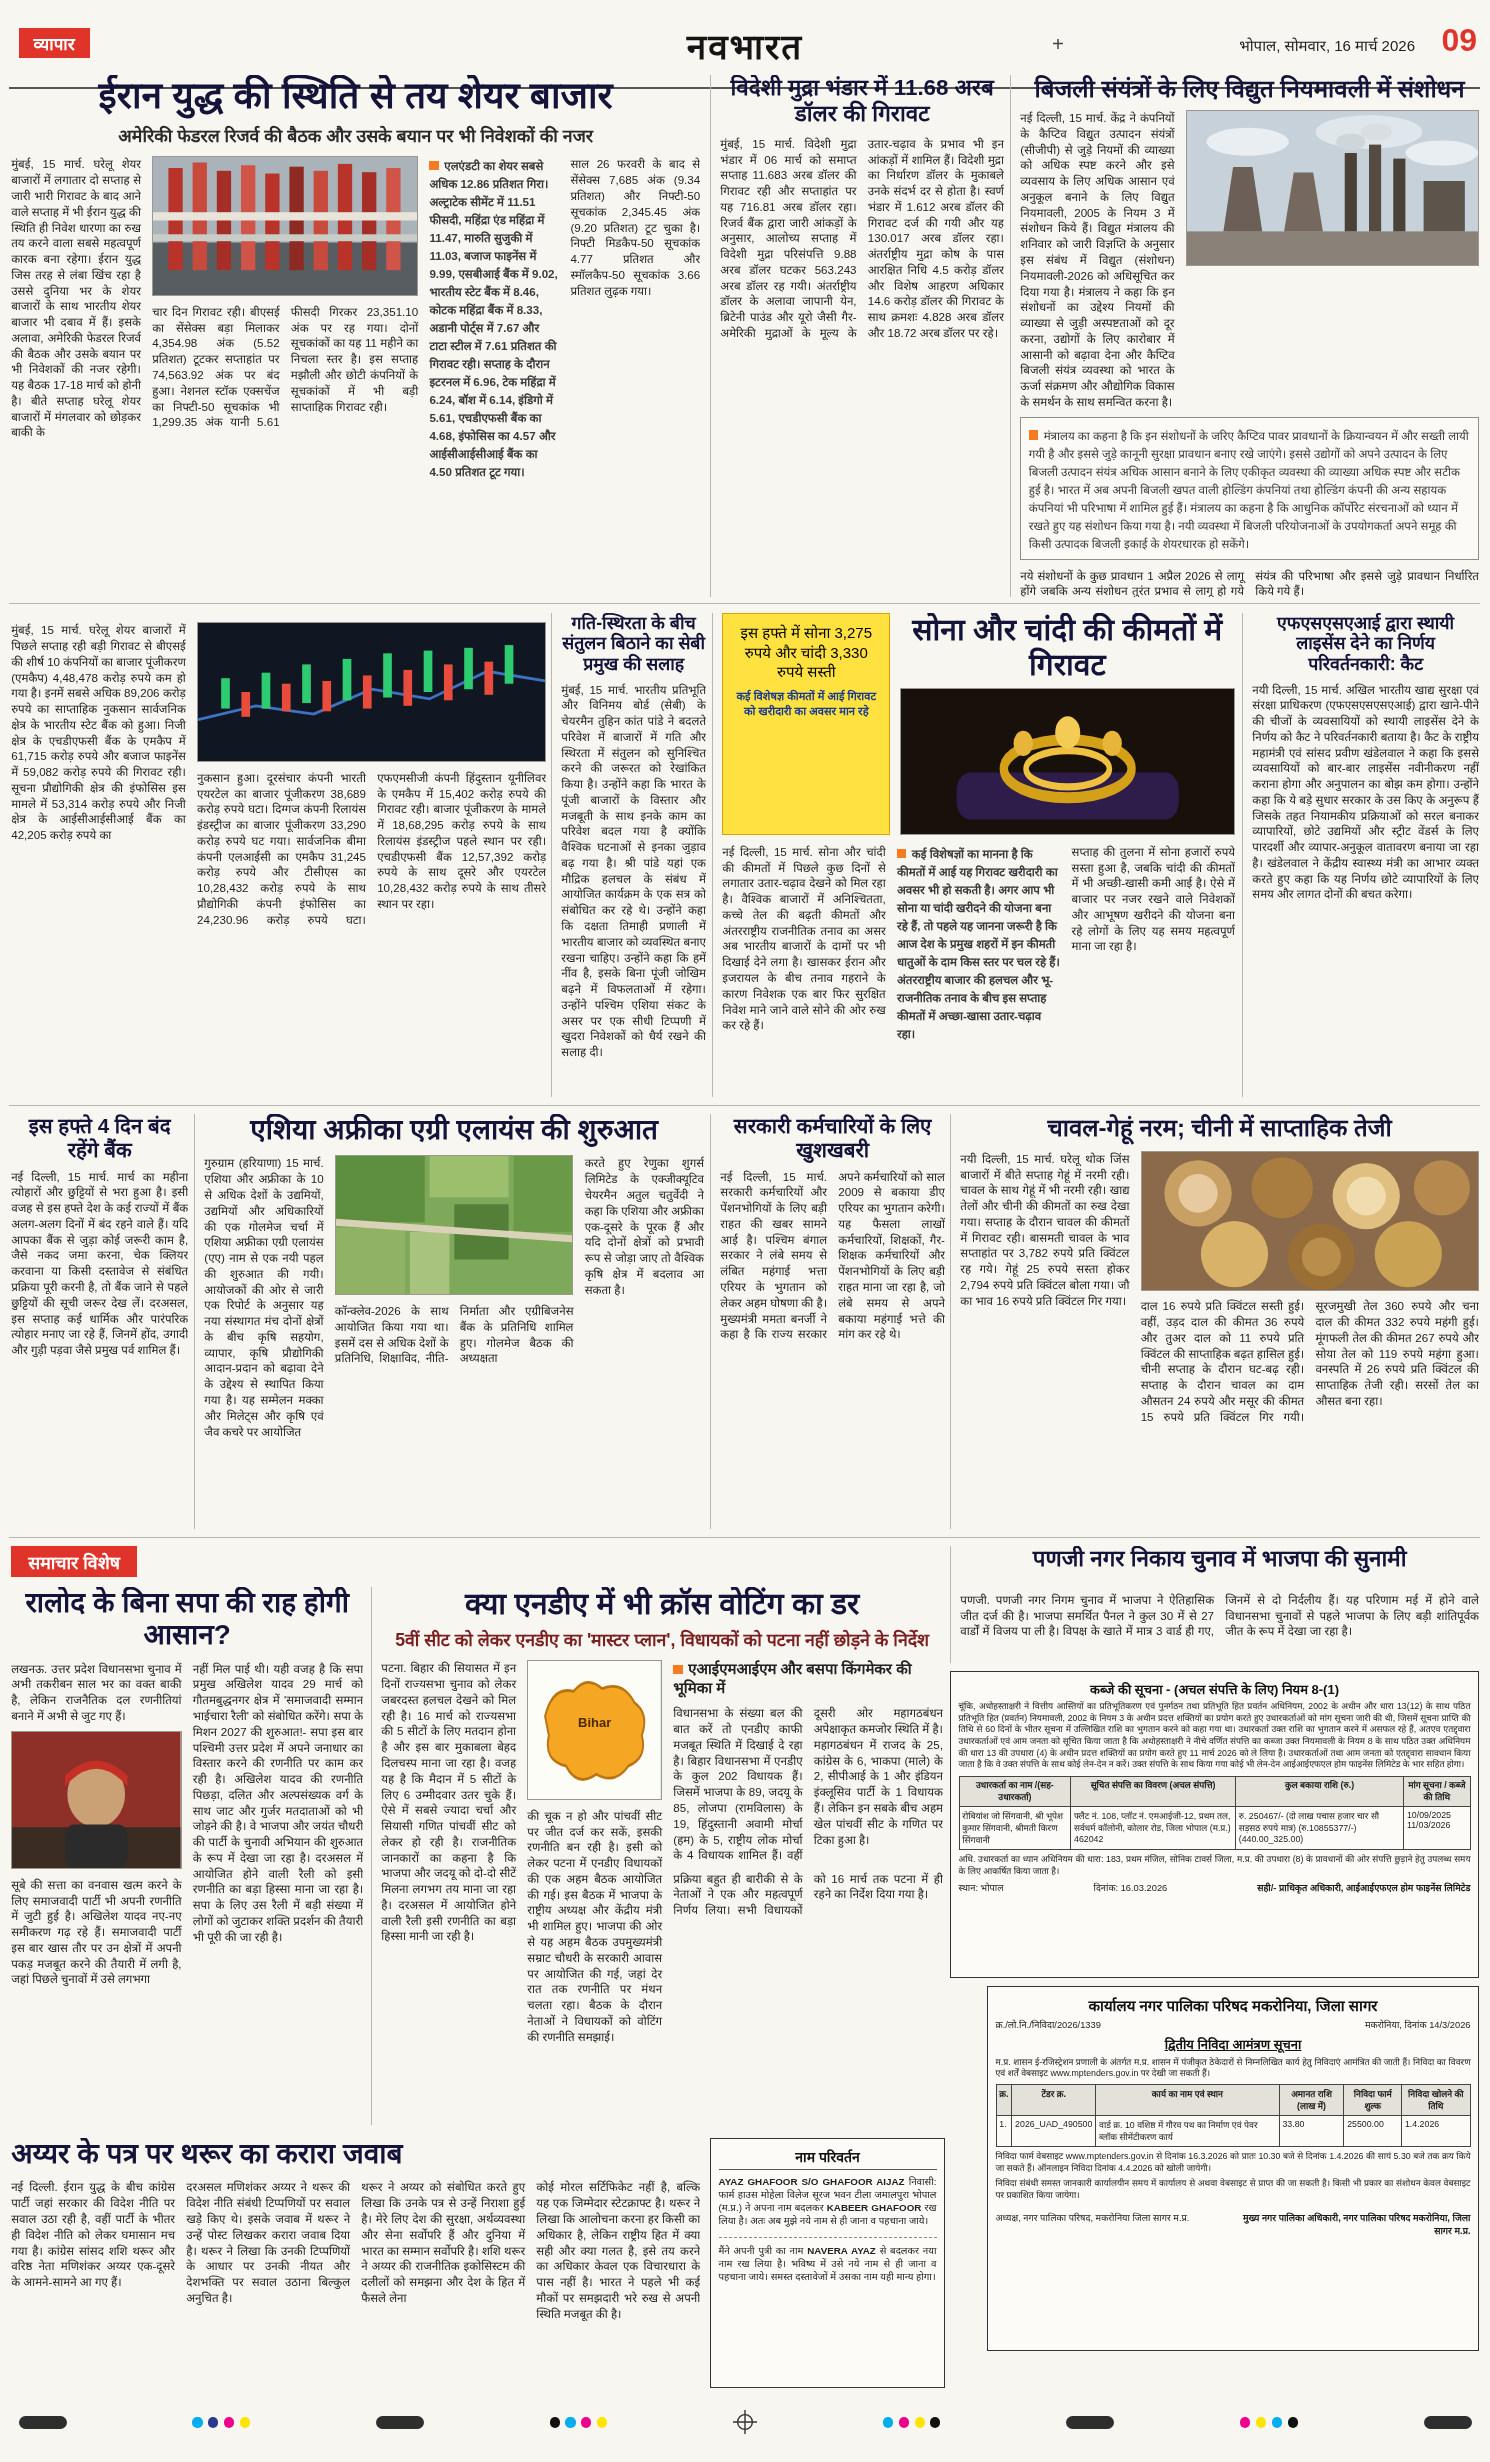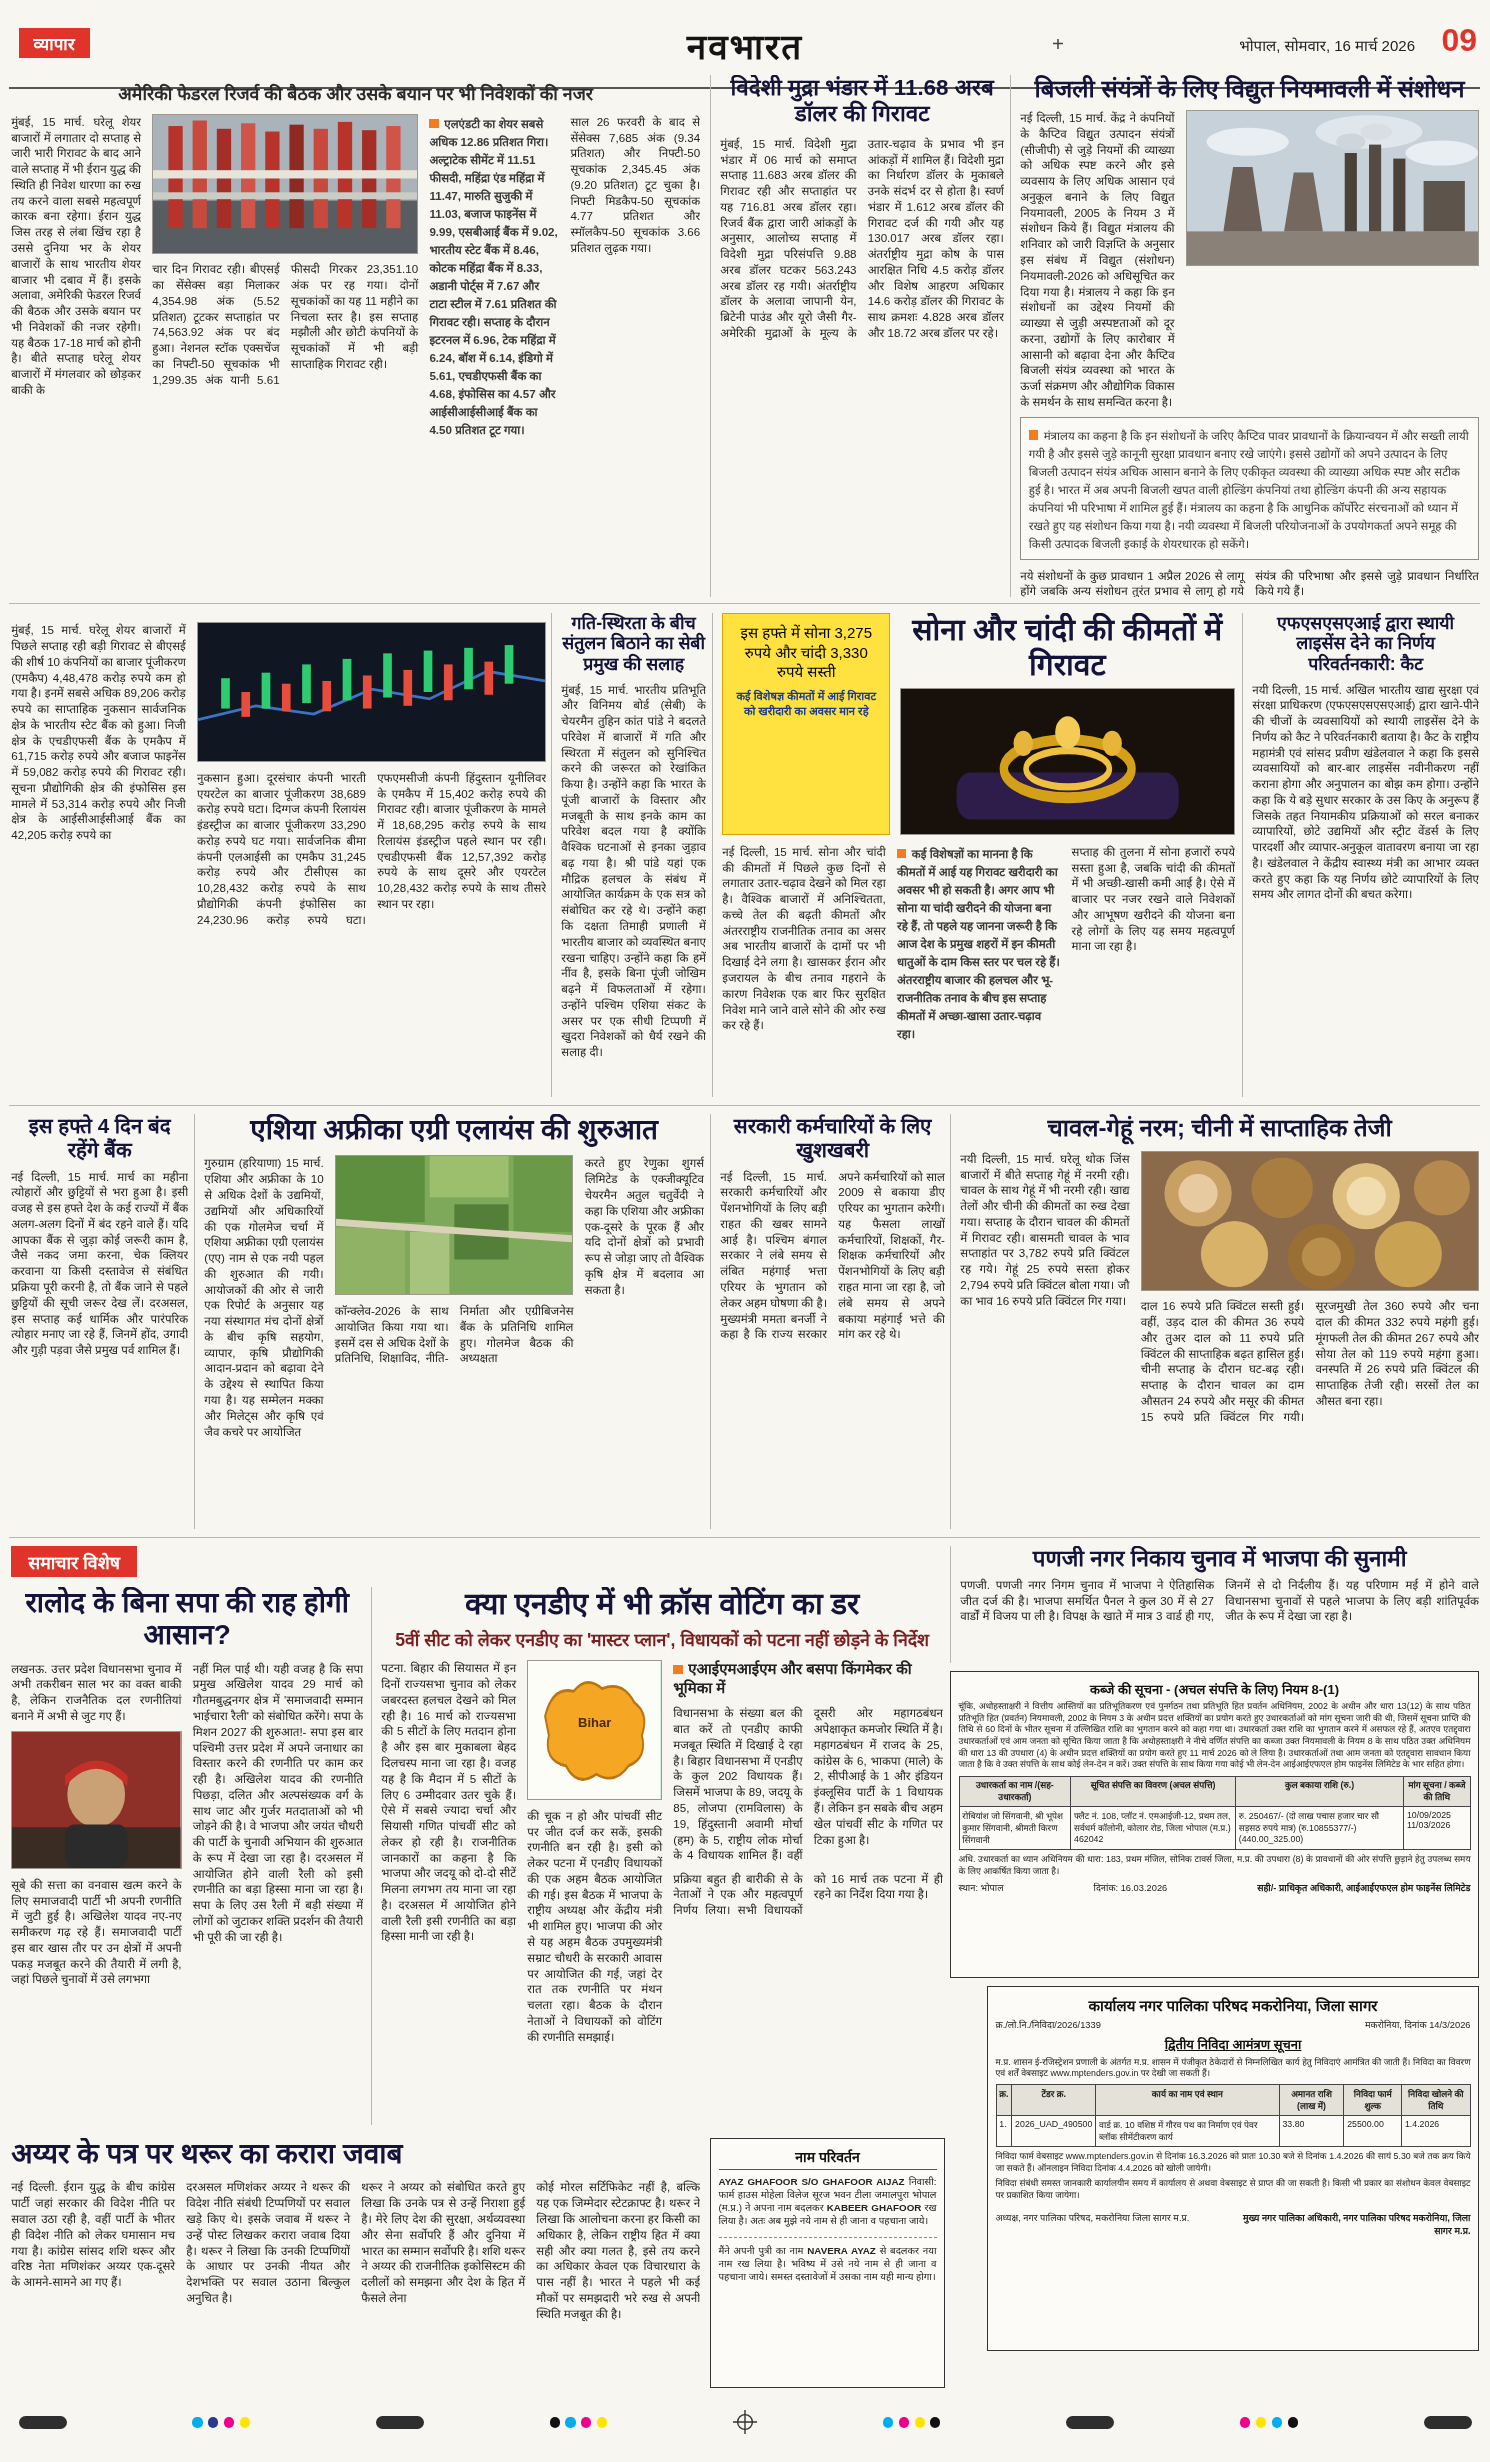--- a/index.html
+++ b/index.html
@@ -59,20 +59,21 @@
   <div class="phead">
     <div class="sect-tag">व्यापार</div>
     <div class="mast">नवभारत</div>
     <span class="headplus">+</span>
     <div class="dateline">भोपाल, सोमवार, 16 मार्च 2026</div>
     <div class="pageno">09</div>
     <div class="phead-rule"></div>
   </div>
 
   <section class="blk" style="left:11.2px;top:75px;width:689px;height:522px;">
+    <h1 class="hl h40">ईरान युद्ध की स्थिति से तय शेयर बाजार</h1>
     <div class="subhead">अमेरिकी फेडरल रिजर्व की बैठक और उसके बयान पर भी निवेशकों की नजर</div>
     <div class="cols">
       <div class="col body-txt">मुंबई, 15 मार्च. घरेलू शेयर बाजारों में लगातार दो सप्ताह से जारी भारी गिरावट के बाद आने वाले सप्ताह में भी ईरान युद्ध की स्थिति ही निवेश धारणा का रुख तय करने वाला सबसे महत्वपूर्ण कारक बना रहेगा। ईरान युद्ध जिस तरह से लंबा खिंच रहा है उससे दुनिया भर के शेयर बाजारों के साथ भारतीय शेयर बाजार भी दबाव में हैं। इसके अलावा, अमेरिकी फेडरल रिजर्व की बैठक और उसके बयान पर भी निवेशकों की नजर रहेगी। यह बैठक 17-18 मार्च को होनी है। बीते सप्ताह घरेलू शेयर बाजारों में मंगलवार को छोड़कर बाकी के</div>
       <div style="flex:2.05;min-width:0;display:flex;flex-direction:column;gap:7.5px;">
         <svg class="img" style="height:140px;" viewBox="0 0 240 100" preserveAspectRatio="none">
           <rect width="240" height="100" fill="#aab3ba"></rect>
             <rect y="62" width="240" height="38" fill="#585d61"></rect>
           <rect x="14" y="8" width="13" height="74" fill="#b8332a"></rect>
             <rect x="36" y="4" width="13" height="78" fill="#c74a3d"></rect>
           <rect x="58" y="10" width="13" height="72" fill="#a52f26"></rect>
@@ -296,21 +297,21 @@
           <span class="sq"></span><span>एआईएमआईएम और बसपा किंगमेकर की भूमिका में</span>
         </div>
         <div class="body-txt c2" style="margin-top:7.5px;">विधानसभा के संख्या बल की बात करें तो एनडीए काफी मजबूत स्थिति में दिखाई दे रहा है। बिहार विधानसभा में एनडीए के कुल 202 विधायक हैं। जिसमें भाजपा के 89, जदयू के 85, लोजपा (रामविलास) के 19, हिंदुस्तानी अवामी मोर्चा (हम) के 5, राष्ट्रीय लोक मोर्चा के 4 विधायक शामिल हैं। वहीं दूसरी ओर महागठबंधन अपेक्षाकृत कमजोर स्थिति में है। महागठबंधन में राजद के 25, कांग्रेस के 6, भाकपा (माले) के 2, सीपीआई के 1 और इंडियन इंक्लूसिव पार्टी के 1 विधायक हैं। लेकिन इन सबके बीच अहम खेल पांचवीं सीट के गणित पर टिका हुआ है।</div>
         <div class="body-txt c2" style="margin-top:7.5px;">प्रक्रिया बहुत ही बारीकी से के नेताओं ने एक और महत्वपूर्ण निर्णय लिया। सभी विधायकों को 16 मार्च तक पटना में ही रहने का निर्देश दिया गया है।</div>
       </div>
     </div>
   </section>
 
   <section class="blk vl" style="left:950px;top:1546px;width:529px;height:117px;">
     <h3 class="hl h24">पणजी नगर निकाय चुनाव में भाजपा की सुनामी</h3>
-    <div class="body-txt c2" style="margin-top:5px;">पणजी. पणजी नगर निगम चुनाव में भाजपा ने ऐतिहासिक जीत दर्ज की है। भाजपा समर्थित पैनल ने कुल 30 में से 27 वार्डों में विजय पा ली है। विपक्ष के खाते में मात्र 3 वार्ड ही गए, जिनमें से दो निर्दलीय हैं। यह परिणाम मई में होने वाले विधानसभा चुनावों से पहले भाजपा के लिए बड़ी शांतिपूर्वक जीत के रूप में देखा जा रहा है।</div>
+    <div class="body-txt c2" style="margin-top:20px;">पणजी. पणजी नगर निगम चुनाव में भाजपा ने ऐतिहासिक जीत दर्ज की है। भाजपा समर्थित पैनल ने कुल 30 में से 27 वार्डों में विजय पा ली है। विपक्ष के खाते में मात्र 3 वार्ड ही गए, जिनमें से दो निर्दलीय हैं। यह परिणाम मई में होने वाले विधानसभा चुनावों से पहले भाजपा के लिए बड़ी शांतिपूर्वक जीत के रूप में देखा जा रहा है।</div>
   </section>
 
   <section class="blk notice" style="left:950px;top:1671px;width:529px;height:307px;">
     <h3>कब्जे की सूचना - (अचल संपत्ति के लिए) नियम 8-(1)</h3>
     <div class="tiny">चूंकि, अधोहस्ताक्षरी ने वित्तीय आस्तियों का प्रतिभूतिकरण एवं पुनर्गठन तथा प्रतिभूति हित प्रवर्तन अधिनियम, 2002 के अधीन और धारा 13(12) के साथ पठित प्रतिभूति हित (प्रवर्तन) नियमावली, 2002 के नियम 3 के अधीन प्रदत्त शक्तियों का प्रयोग करते हुए उधारकर्ताओं को मांग सूचना जारी की थी, जिसमें सूचना प्राप्ति की तिथि से 60 दिनों के भीतर सूचना में उल्लिखित राशि का भुगतान करने को कहा गया था। उधारकर्ता उक्त राशि का भुगतान करने में असफल रहे हैं, अतएव एतद्द्वारा उधारकर्ताओं एवं आम जनता को सूचित किया जाता है कि अधोहस्ताक्षरी ने नीचे वर्णित संपत्ति का कब्जा उक्त नियमावली के नियम 8 के साथ पठित उक्त अधिनियम की धारा 13 की उपधारा (4) के अधीन प्रदत्त शक्तियों का प्रयोग करते हुए 11 मार्च 2026 को ले लिया है। उधारकर्ताओं तथा आम जनता को एतद्द्वारा सावधान किया जाता है कि वे उक्त संपत्ति के साथ कोई लेन-देन न करें। उक्त संपत्ति के साथ किया गया कोई भी लेन-देन आईआईएफएल होम फाइनेंस लिमिटेड के भार सहित होगा।</div>
     <table class="nt">
       <tbody>
           <tr>
         <th>उधारकर्ता का नाम /(सह-उधारकर्ता)</th>
         <th>सूचित संपत्ति का विवरण (अचल संपत्ति)</th>

